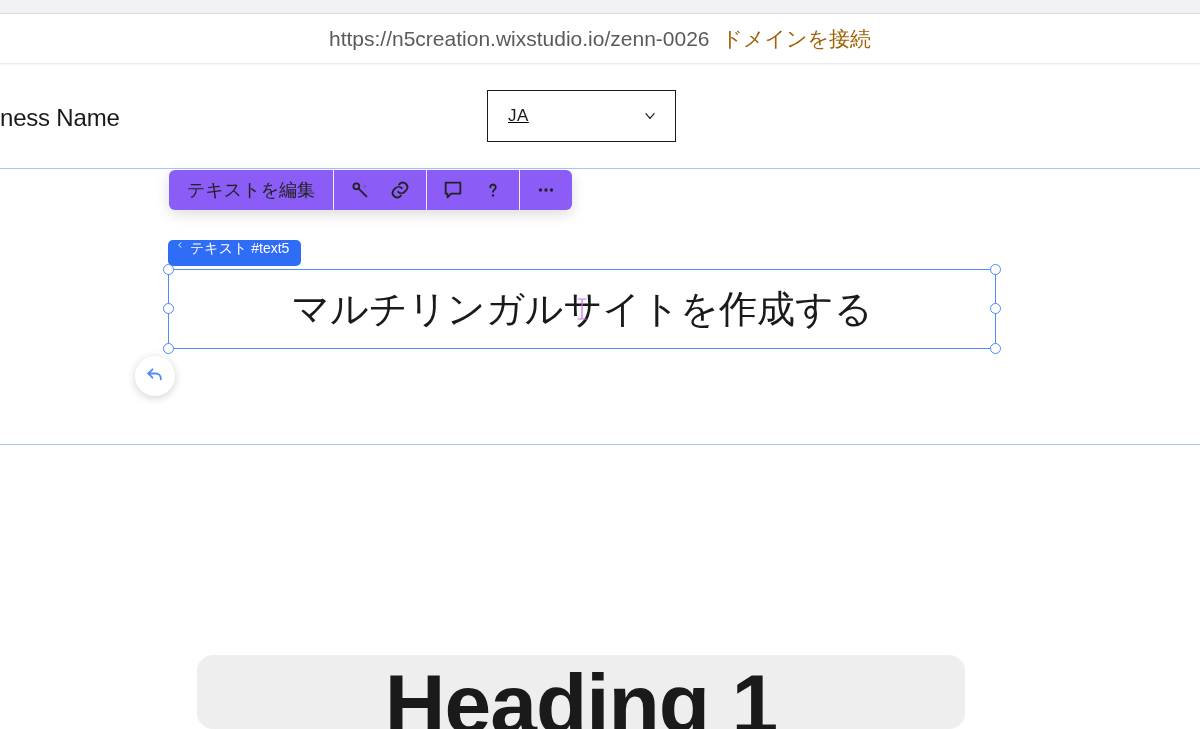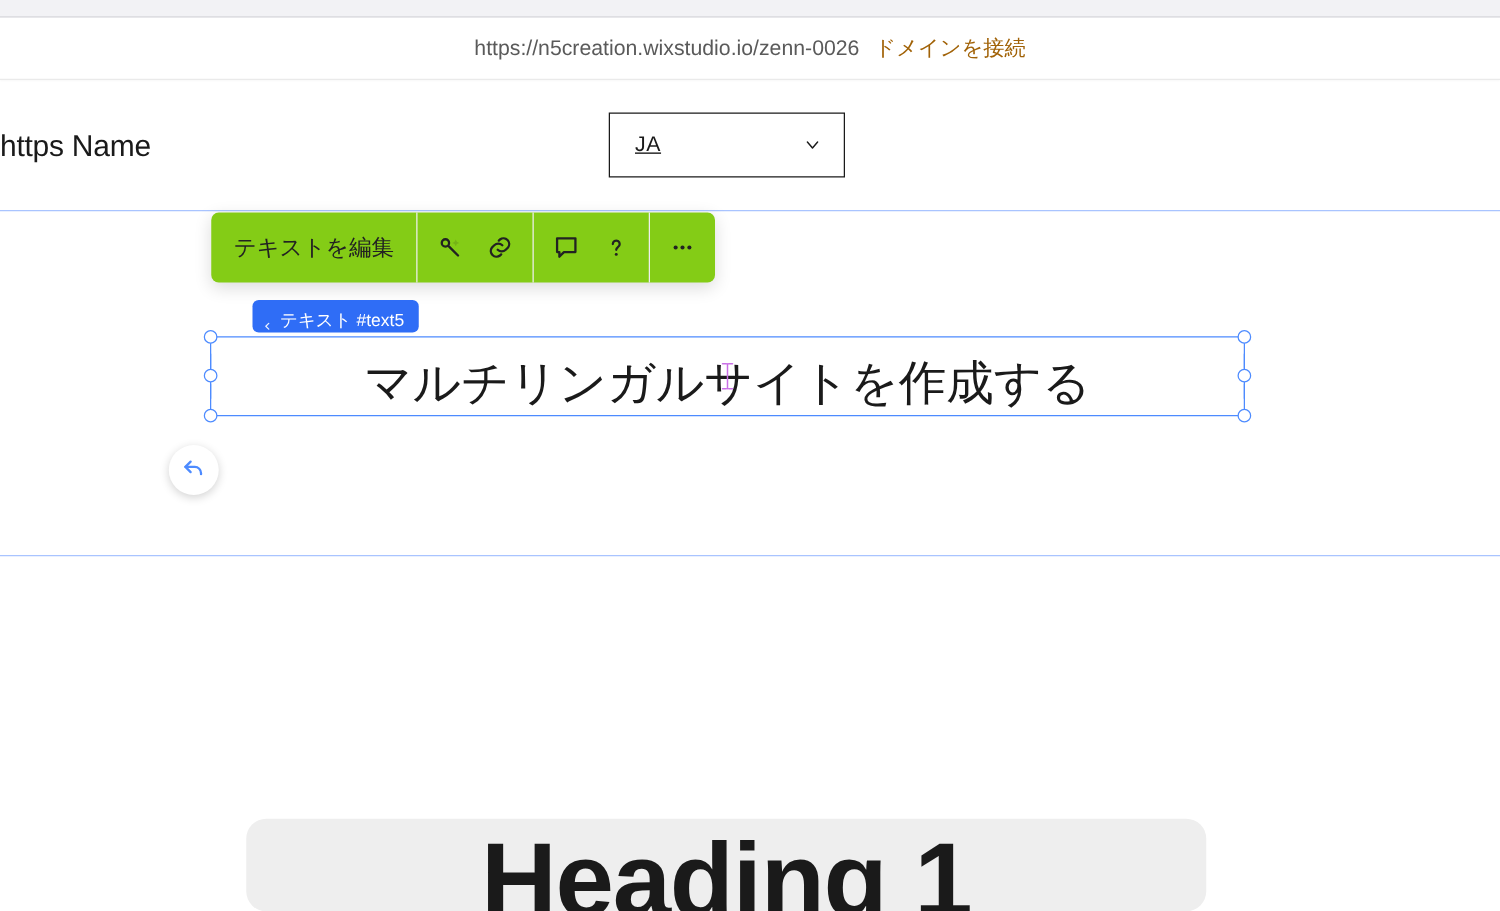--- a/index.html
+++ b/index.html
@@ -5,21 +5,21 @@
   * { box-sizing: border-box; margin: 0; padding: 0; }
   html, body { width: 1200px; height: 729px; overflow: hidden; font-family: -apple-system, BlinkMacSystemFont, "Helvetica Neue", Arial, "Hiragino Sans", "Hiragino Kaku Gothic ProN", Meiryo, sans-serif; background: #fff; }
 
   .chrome-top {
     width: 100%; height: 14px; background: #f2f2f5; border-bottom: 1px solid #d8d8dc;
   }
 
   .url-bar {
     position: relative; width: 100%; height: 50px;
     display: flex; align-items: center; justify-content: center;
-    font-size: 17px; gap: 12px;
+    font-size: 21px; gap: 12px;
     border-bottom: 1px solid #eaeaea;
     box-shadow: 0 1px 2px rgba(0,0,0,0.04);
   }
   .url-text { color: #5a5a5a; }
   .domain-link { color: #a16207; cursor: pointer; }
 
   .site-header {
     position: relative; height: 104px; width: 100%;
     border-bottom: 1px solid transparent;
   }
@@ -40,21 +40,21 @@
 
   .section {
     position: relative; width: 100%; height: 277px;
     border-top: 1px solid #a9c4ff;
     border-bottom: 1px solid #a9c4ff;
   }
 
   
   .toolbar {
     position: absolute; left: 169px; top: 1px;
-    height: 56px; background: #84cc16;
+    height: 40px; background: #8b5cf6;
     border-radius: 6px;
     box-shadow: 0 4px 14px rgba(0,0,0,0.14);
     display: flex; align-items: stretch;
   }
   .toolbar .seg {
     display: flex; align-items: center; padding: 0 18px;
     border-right: 1px solid #eee;
     cursor: pointer;
   }
   .toolbar .seg:last-child { border-right: none; }
@@ -63,30 +63,30 @@
     width: 40px; height: 40px; display: flex; align-items: center; justify-content: center;
     cursor: pointer; color: #222;
   }
   .icon-group { display:flex; align-items:center; padding:0 6px; border-right:1px solid #eee; }
   .icon-group:last-child{border-right:none;}
 
   .breadcrumb-chip {
     position: absolute; left: 168px; top: 71px;
     height: 26px; padding: 0 12px 0 8px;
     background: #2f6df6; color: #fff; border-radius: 5px;
-    display: flex; align-items: flex-end; gap: 4px;
-    font-size: 14px; cursor: pointer; margin-left: 34px;
+    display: flex; align-items: flex-start; gap: 4px;
+    font-size: 14px; cursor: pointer;
   }
   .breadcrumb-chip .arrow { font-size: 11px; opacity: 0.9; margin-right:2px; }
 
   .selected-box {
     position: absolute; left: 168px; top: 100px;
-    width: 828px; height: 64px;
+    width: 828px; height: 80px;
     border: 1.5px solid #4d8bff;
-    display: flex; align-items: flex-end; justify-content: center;
+    display: flex; align-items: center; justify-content: center;
   }
   .selected-box .txt {
     font-size: 38px; color: #1a1a1a; letter-spacing: 0;
   }
   .handle {
     position: absolute; width: 11px; height: 11px; background: #fff;
     border: 1.5px solid #4d8bff; border-radius: 50%;
   }
   .h-tl { left: -6px; top: -6px; }
   .h-tr { right: -6px; top: -6px; }
@@ -134,21 +134,21 @@
 <body>
 
 <div class="chrome-top"></div>
 
 <div class="url-bar">
   <span class="url-text">https://n5creation.wixstudio.io/zenn-0026</span>
   <span class="domain-link">ドメインを接続</span>
 </div>
 
 <div class="site-header">
-  <div class="brand">https Name</div>
+  <div class="brand">ness Name</div>
   <div class="lang-select">
     <span class="label">JA</span>
     <span class="chev">
       <svg width="14" height="14" viewBox="0 0 24 24">
           <path d="M5 8l7 8 7-8" fill="none" stroke="#1a1a1a" stroke-width="2" stroke-linecap="round" stroke-linejoin="round"></path>
         </svg>
     </span>
   </div>
 </div>
 

